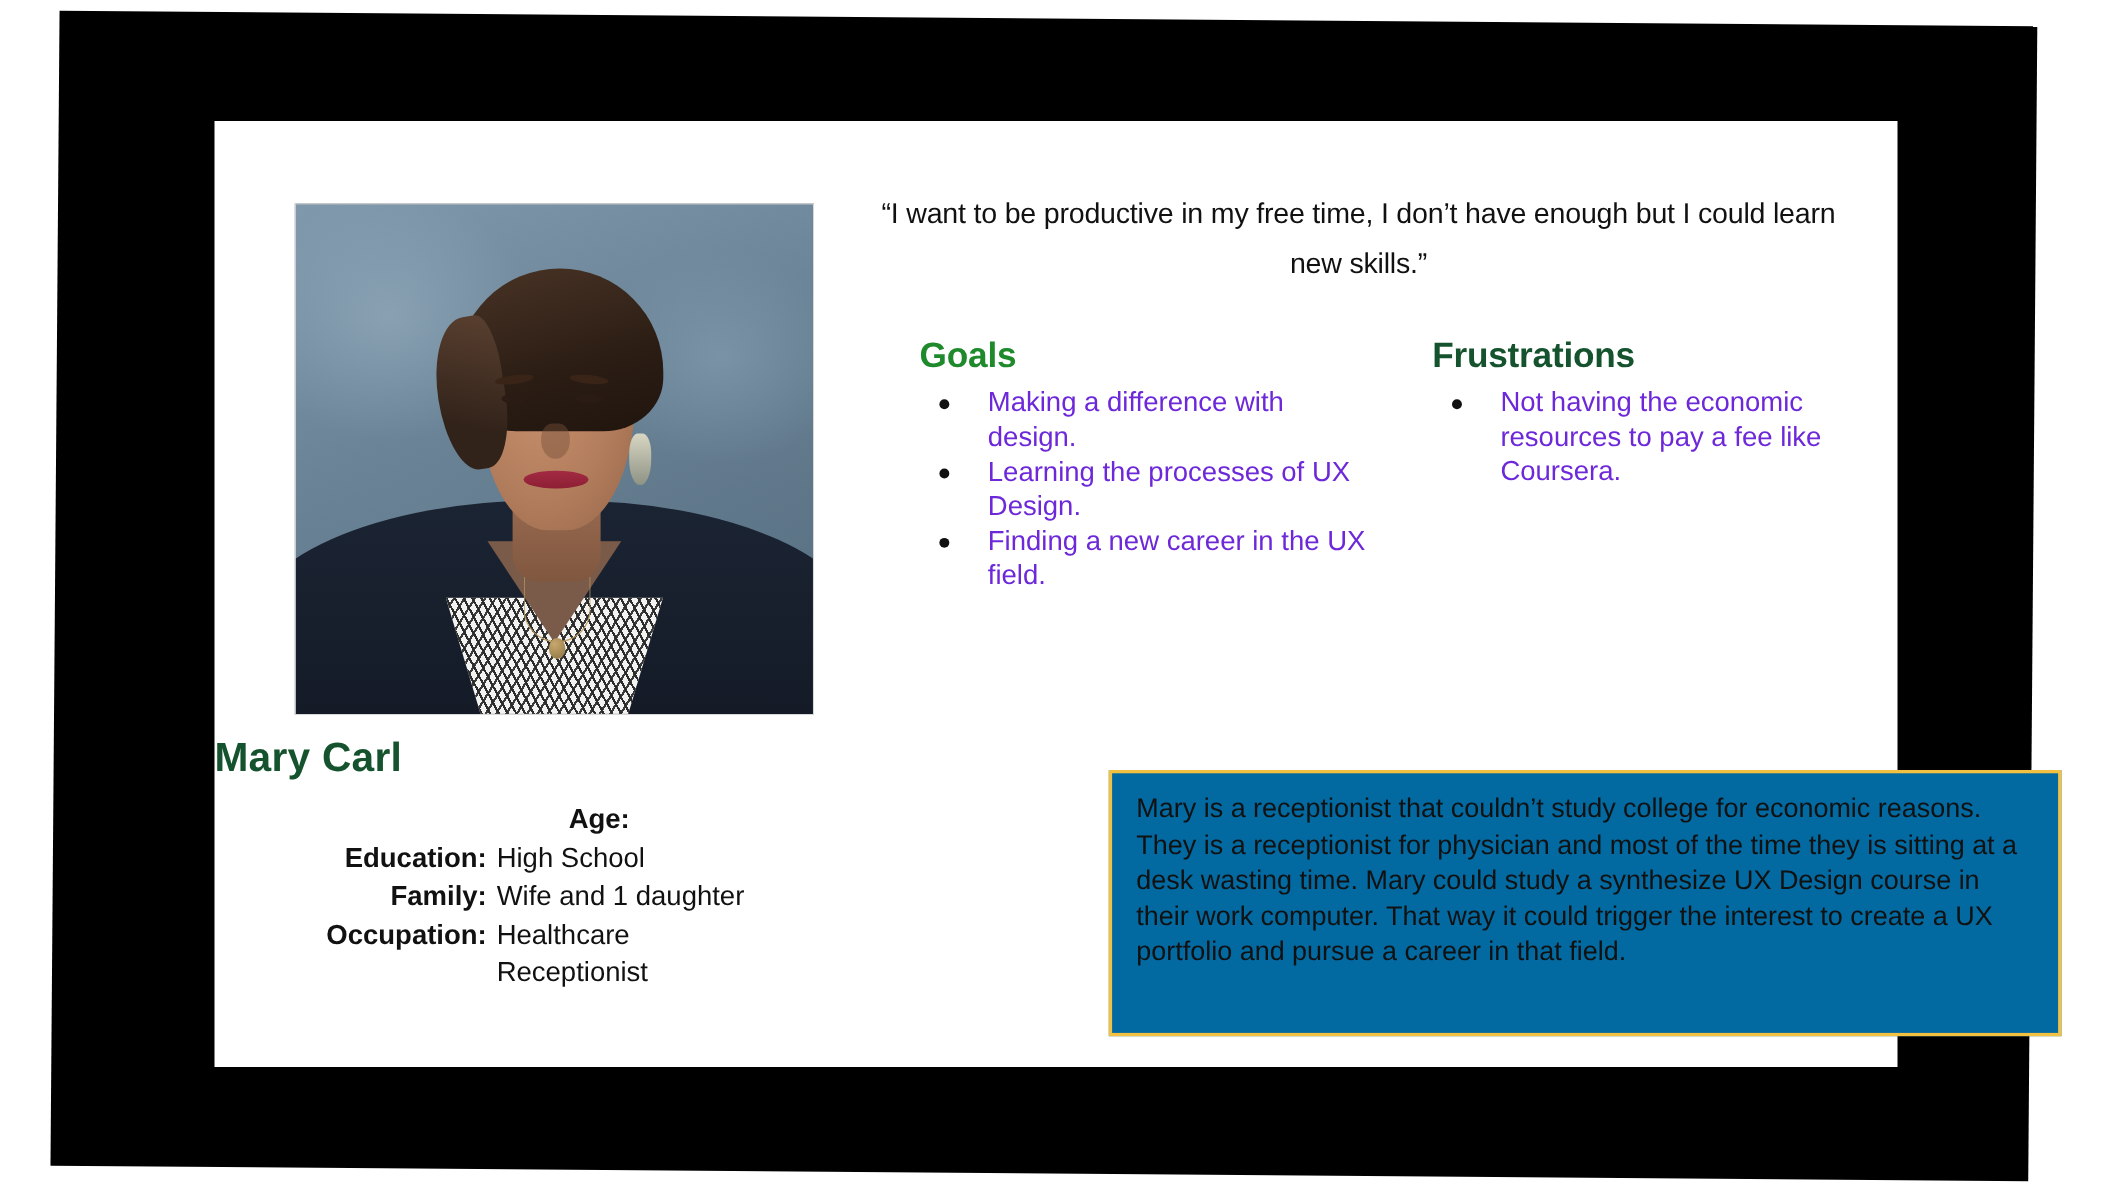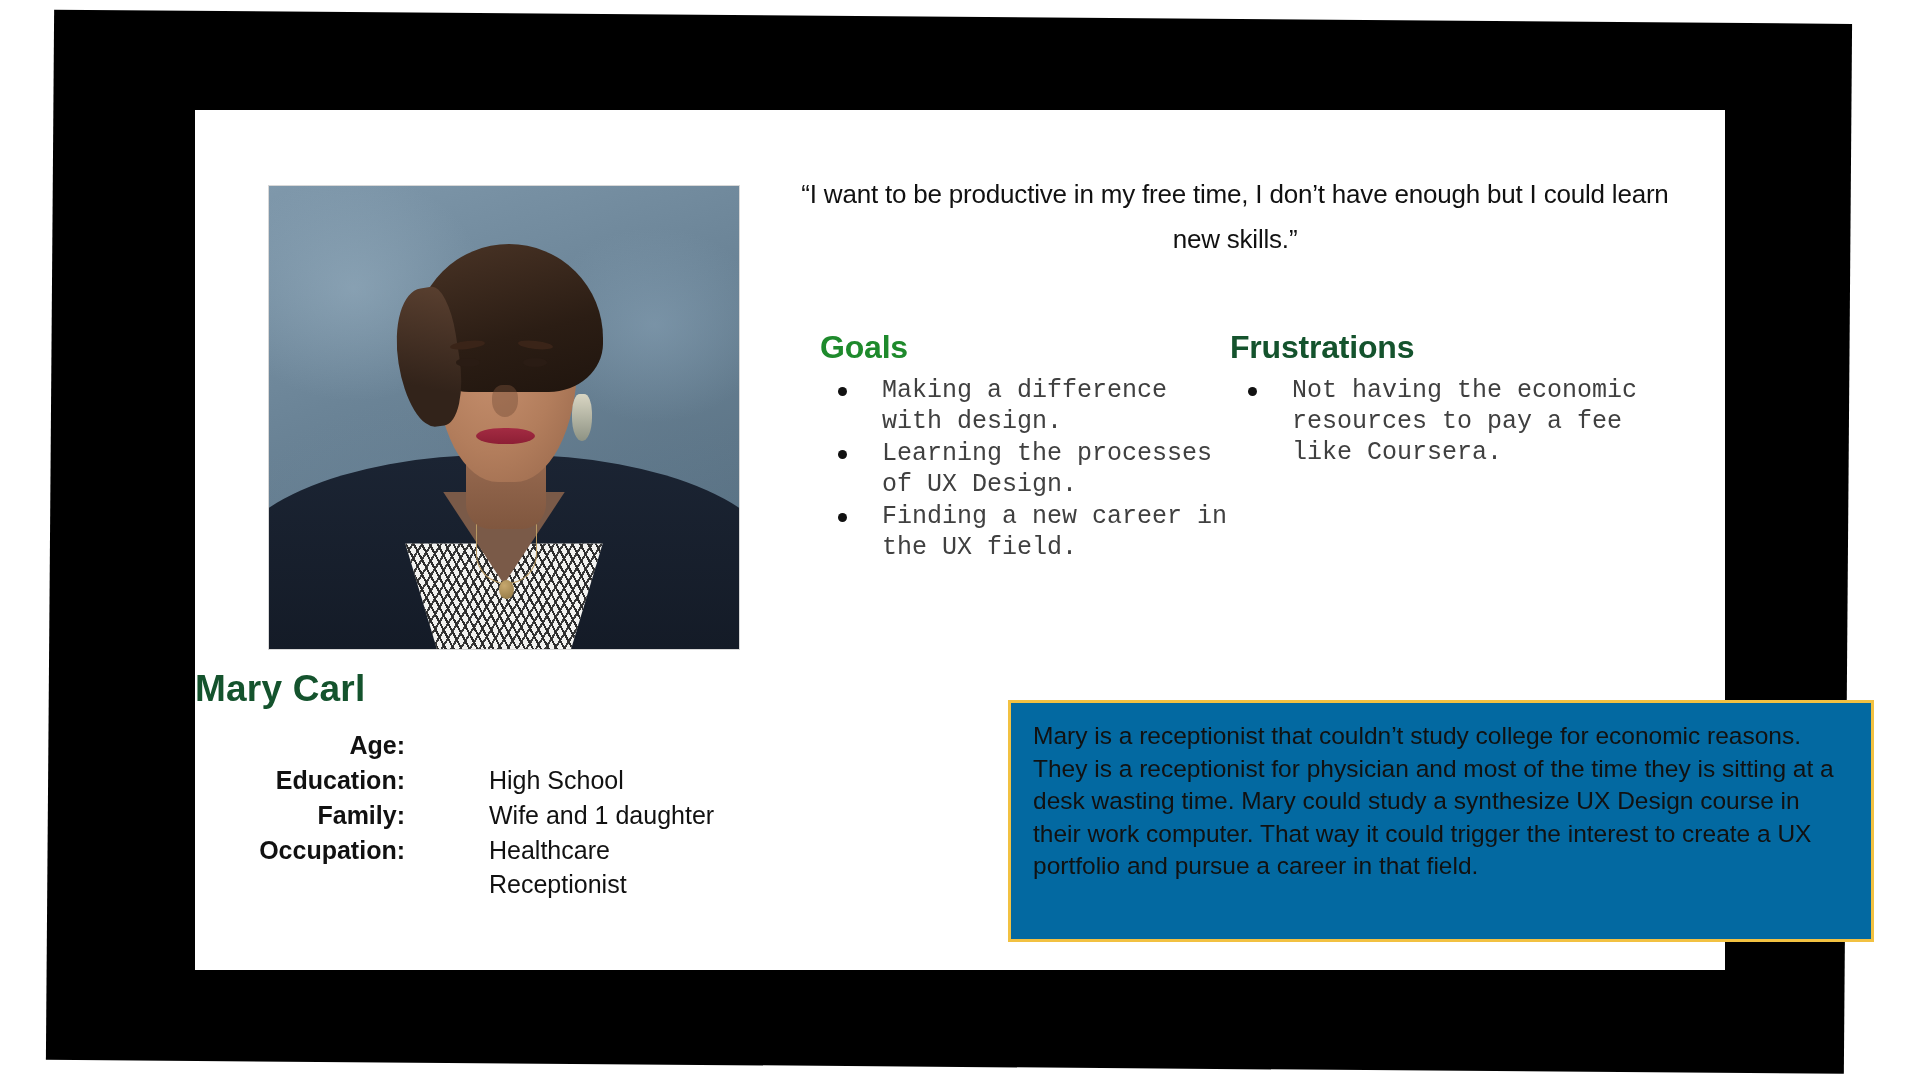--- a/index.html
+++ b/index.html
@@ -227,21 +227,21 @@
   .details {
     position: absolute;
     left: 0;
     top: 618px;
     width: 545px;
   }
 
   .detail-row {
     display: flex;
     align-items: flex-start;
-    justify-content: space-between;
+    justify-content: center;
     font-size: 25px;
     line-height: 34px;
     color: #111111;
     margin-bottom: 1px;
   }
   .detail-label {
     font-weight: bold;
     text-align: right;
     width: 210px;
     flex: 0 0 210px;
@@ -270,46 +270,45 @@
     width: 890px;
     text-align: center;
     font-size: 26px;
     line-height: 45px;
     color: #111111;
     letter-spacing: -.2px;
   }
 
   .columns {
     position: absolute;
-    left: 80px;
+    left: 96px;
     top: 195px;
     width: 900px;
     display: flex;
-    margin-top: 24px;
+    gap: 56px;
   }
   .col-block { width: 410px; }
 
   .col-heading {
     font-size: 32px;
     font-weight: bold;
     margin-bottom: 9px;
     letter-spacing: -.2px;
   }
   .heading-goals { color: #1e8a2c; }
   .heading-frustrations { color: #14532d; }
 
   .bullet-list { list-style: none; }
   .bullet-item {
     position: relative;
     padding-left: 62px;
     font-size: 25px;
     line-height: 31px;
-    color: #404040;
+    color: #6d28d9;
     margin-bottom: 1px;
-    font-family: Liberation Mono, monospace;
   }
   .bullet-item::before {
     content: "";
     position: absolute;
     left: 18px;
     top: 12px;
     width: 9px;
     height: 9px;
     background: #111111;
     border-radius: 50%;

